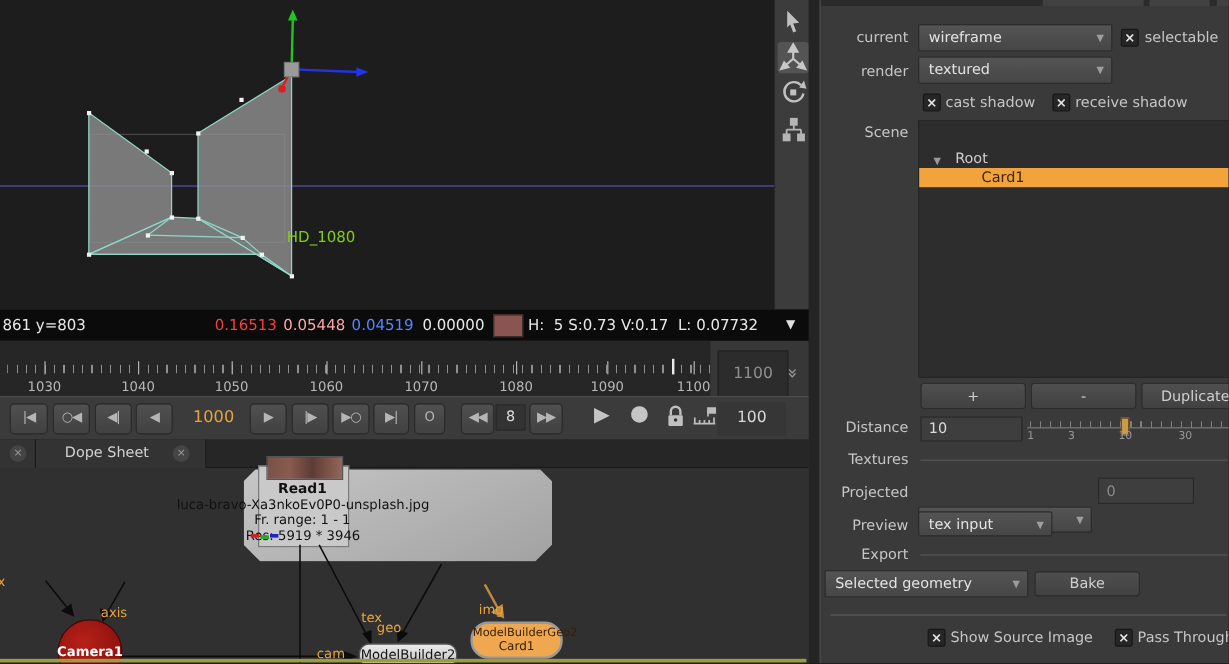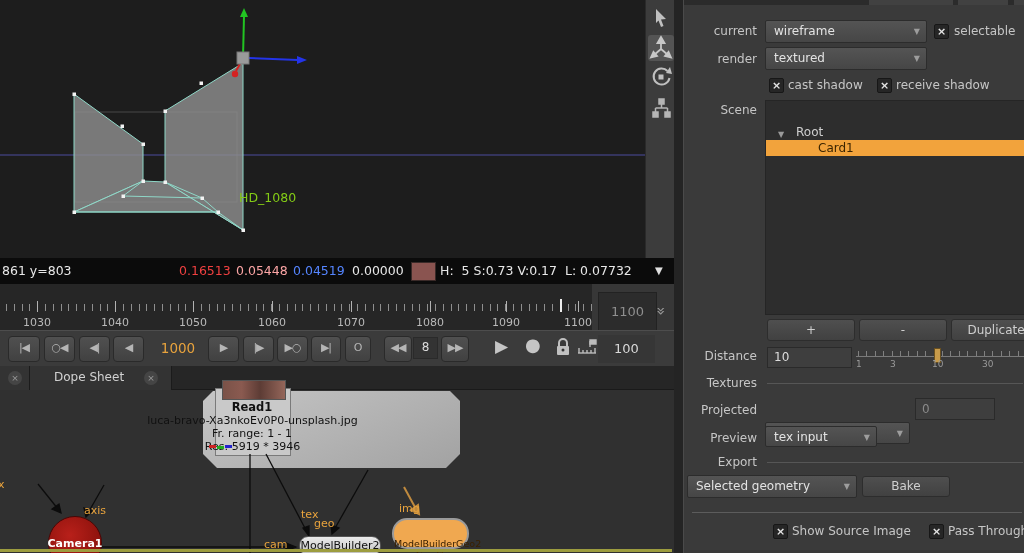--- a/index.html
+++ b/index.html
@@ -262,21 +262,21 @@
          display:flex;align-items:center;justify-content:center;">
       <span style="color:#fff;font-size:11px;font-weight:bold;">Camera1</span>
     </div>
 
     <div class="abs" style="left:299px;top:170px;width:80px;height:18px;border-radius:9px;
          background:linear-gradient(#ececec,#bdbdbd);border:1px solid #555;
          text-align:center;line-height:17px;color:#111;font-size:11px;">ModelBuilder2</div>
 
     <div class="abs" style="left:392px;top:152px;width:77px;height:31px;border-radius:15px;
          background:var(--node-orange);border:2px solid #9a9a9a;box-sizing:border-box;text-align:center;">
-      <div style="font-size:9.5px;color:#3a2000;line-height:13px;margin-top:17px;">ModelBuilderGeo2</div>
+      <div style="font-size:9.5px;color:#3a2000;line-height:13px;margin-top:1px;">ModelBuilderGeo2</div>
       <div style="font-size:10px;color:#3a2000;line-height:12px;">Card1</div>
     </div>
 
     <div class="abs" style="left:0;top:183px;width:672px;height:2.5px;background:var(--focus-line);"></div>
   </div>
 
   <div class="abs" style="left:674px;top:0;width:9px;height:553px;background:#242424;"></div>
 
   <div class="abs" style="left:683px;top:0;width:341px;height:553px;background:#3a3a3a;border-left:1px solid #4a4a4a;
        box-sizing:border-box;overflow:hidden;">

